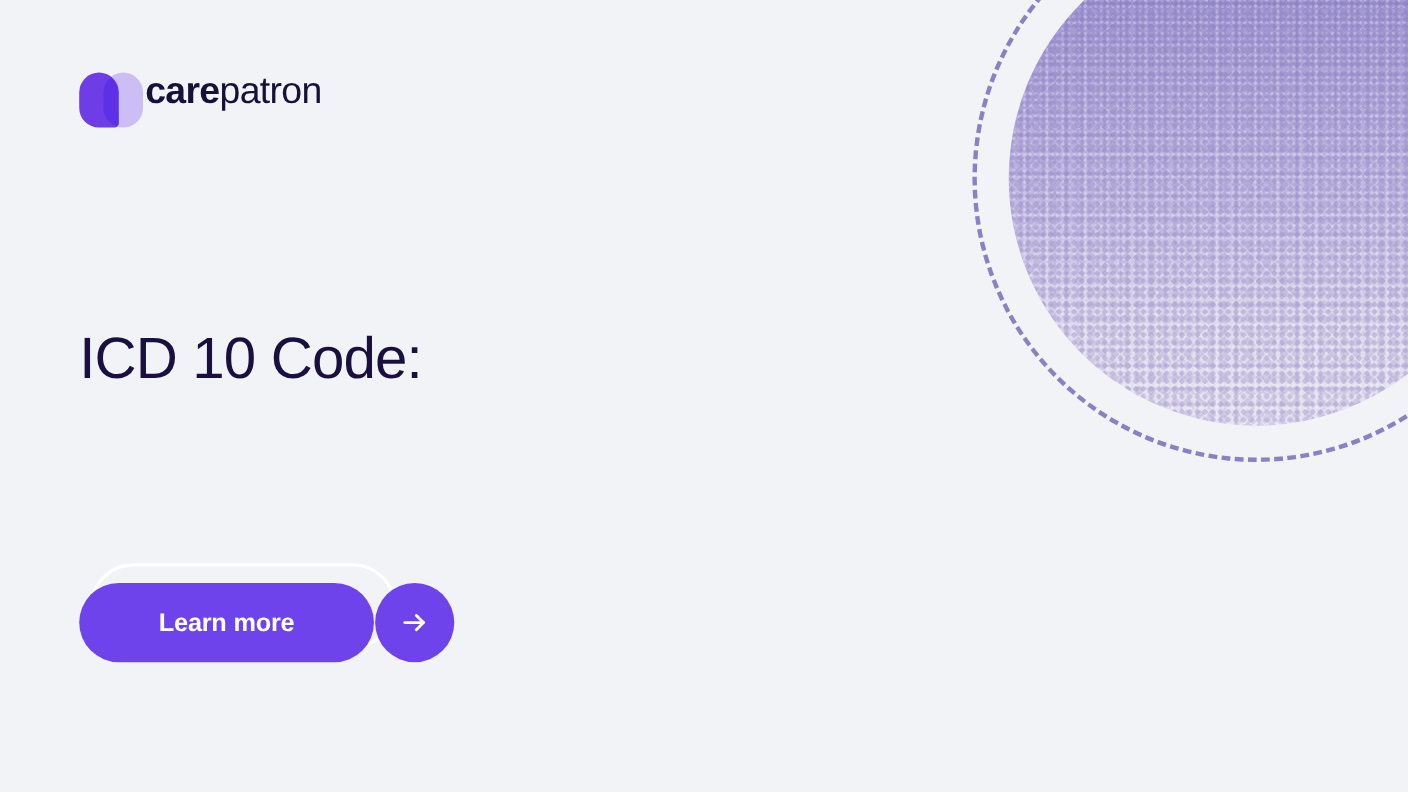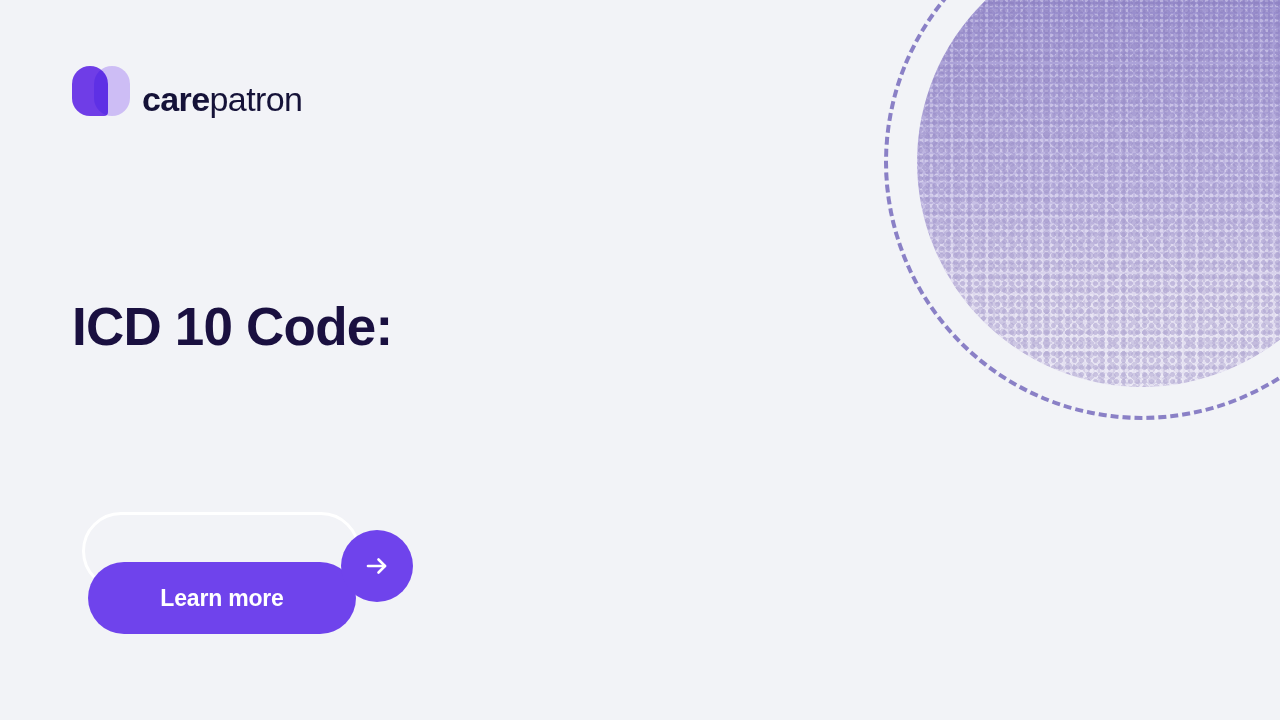--- a/index.html
+++ b/index.html
@@ -59,22 +59,22 @@
     background-size: 7px 7px, 11px 11px, 5px 5px, 13px 13px;
     background-position: 0 0, 3px 5px, 2px 1px, 7px 9px;
   }
 
   
   .logo {
     position: absolute;
     left: 72px;
     top: 66px;
     display: flex;
-    align-items: flex-end;
-    gap: 12px;
+    align-items: flex-start;
+    gap: 2px;
   }
   .logo-mark {
     width: 58px;
     height: 50px;
     position: relative;
     flex: none;
   }
   .logo-mark .arch {
     position: absolute;
     top: 0;
@@ -102,21 +102,21 @@
   .logo-word .w-bold { font-weight: 700; }
   .logo-word .w-light { font-weight: 400; }
 
   
   .headline {
     position: absolute;
     left: 72px;
     top: 256px;
     color: #1a1040;
     font-size: 53px;
-    font-weight: 700;
+    font-weight: 400;
     line-height: 1.32;
     letter-spacing: -0.8px;
     max-width: 760px;
   }
   .headline .line { display: block; white-space: nowrap; }
 
   
   .cta {
     position: absolute;
     left: 72px;
@@ -129,35 +129,34 @@
     left: 10px;
     top: 0;
     width: 278px;
     height: 78px;
     border: 3px solid #ffffff;
     border-radius: 39px;
     box-sizing: border-box;
   }
   .cta-button {
     position: absolute;
-    left: 16px;
+    left: 0;
     top: 18px;
     width: 268px;
     height: 72px;
     background: #6f43ec;
     border: none;
     border-radius: 36px;
     color: #ffffff;
     font-family: "Liberation Sans", sans-serif;
     font-size: 23px;
     font-weight: 700;
     letter-spacing: -0.2px;
     cursor: pointer;
     padding: 0;
-    margin-top: 32px;
   }
   .cta-arrow {
     position: absolute;
     left: 269px;
     top: 18px;
     width: 72px;
     height: 72px;
     border-radius: 50%;
     background: #6f43ec;
     border: none;

